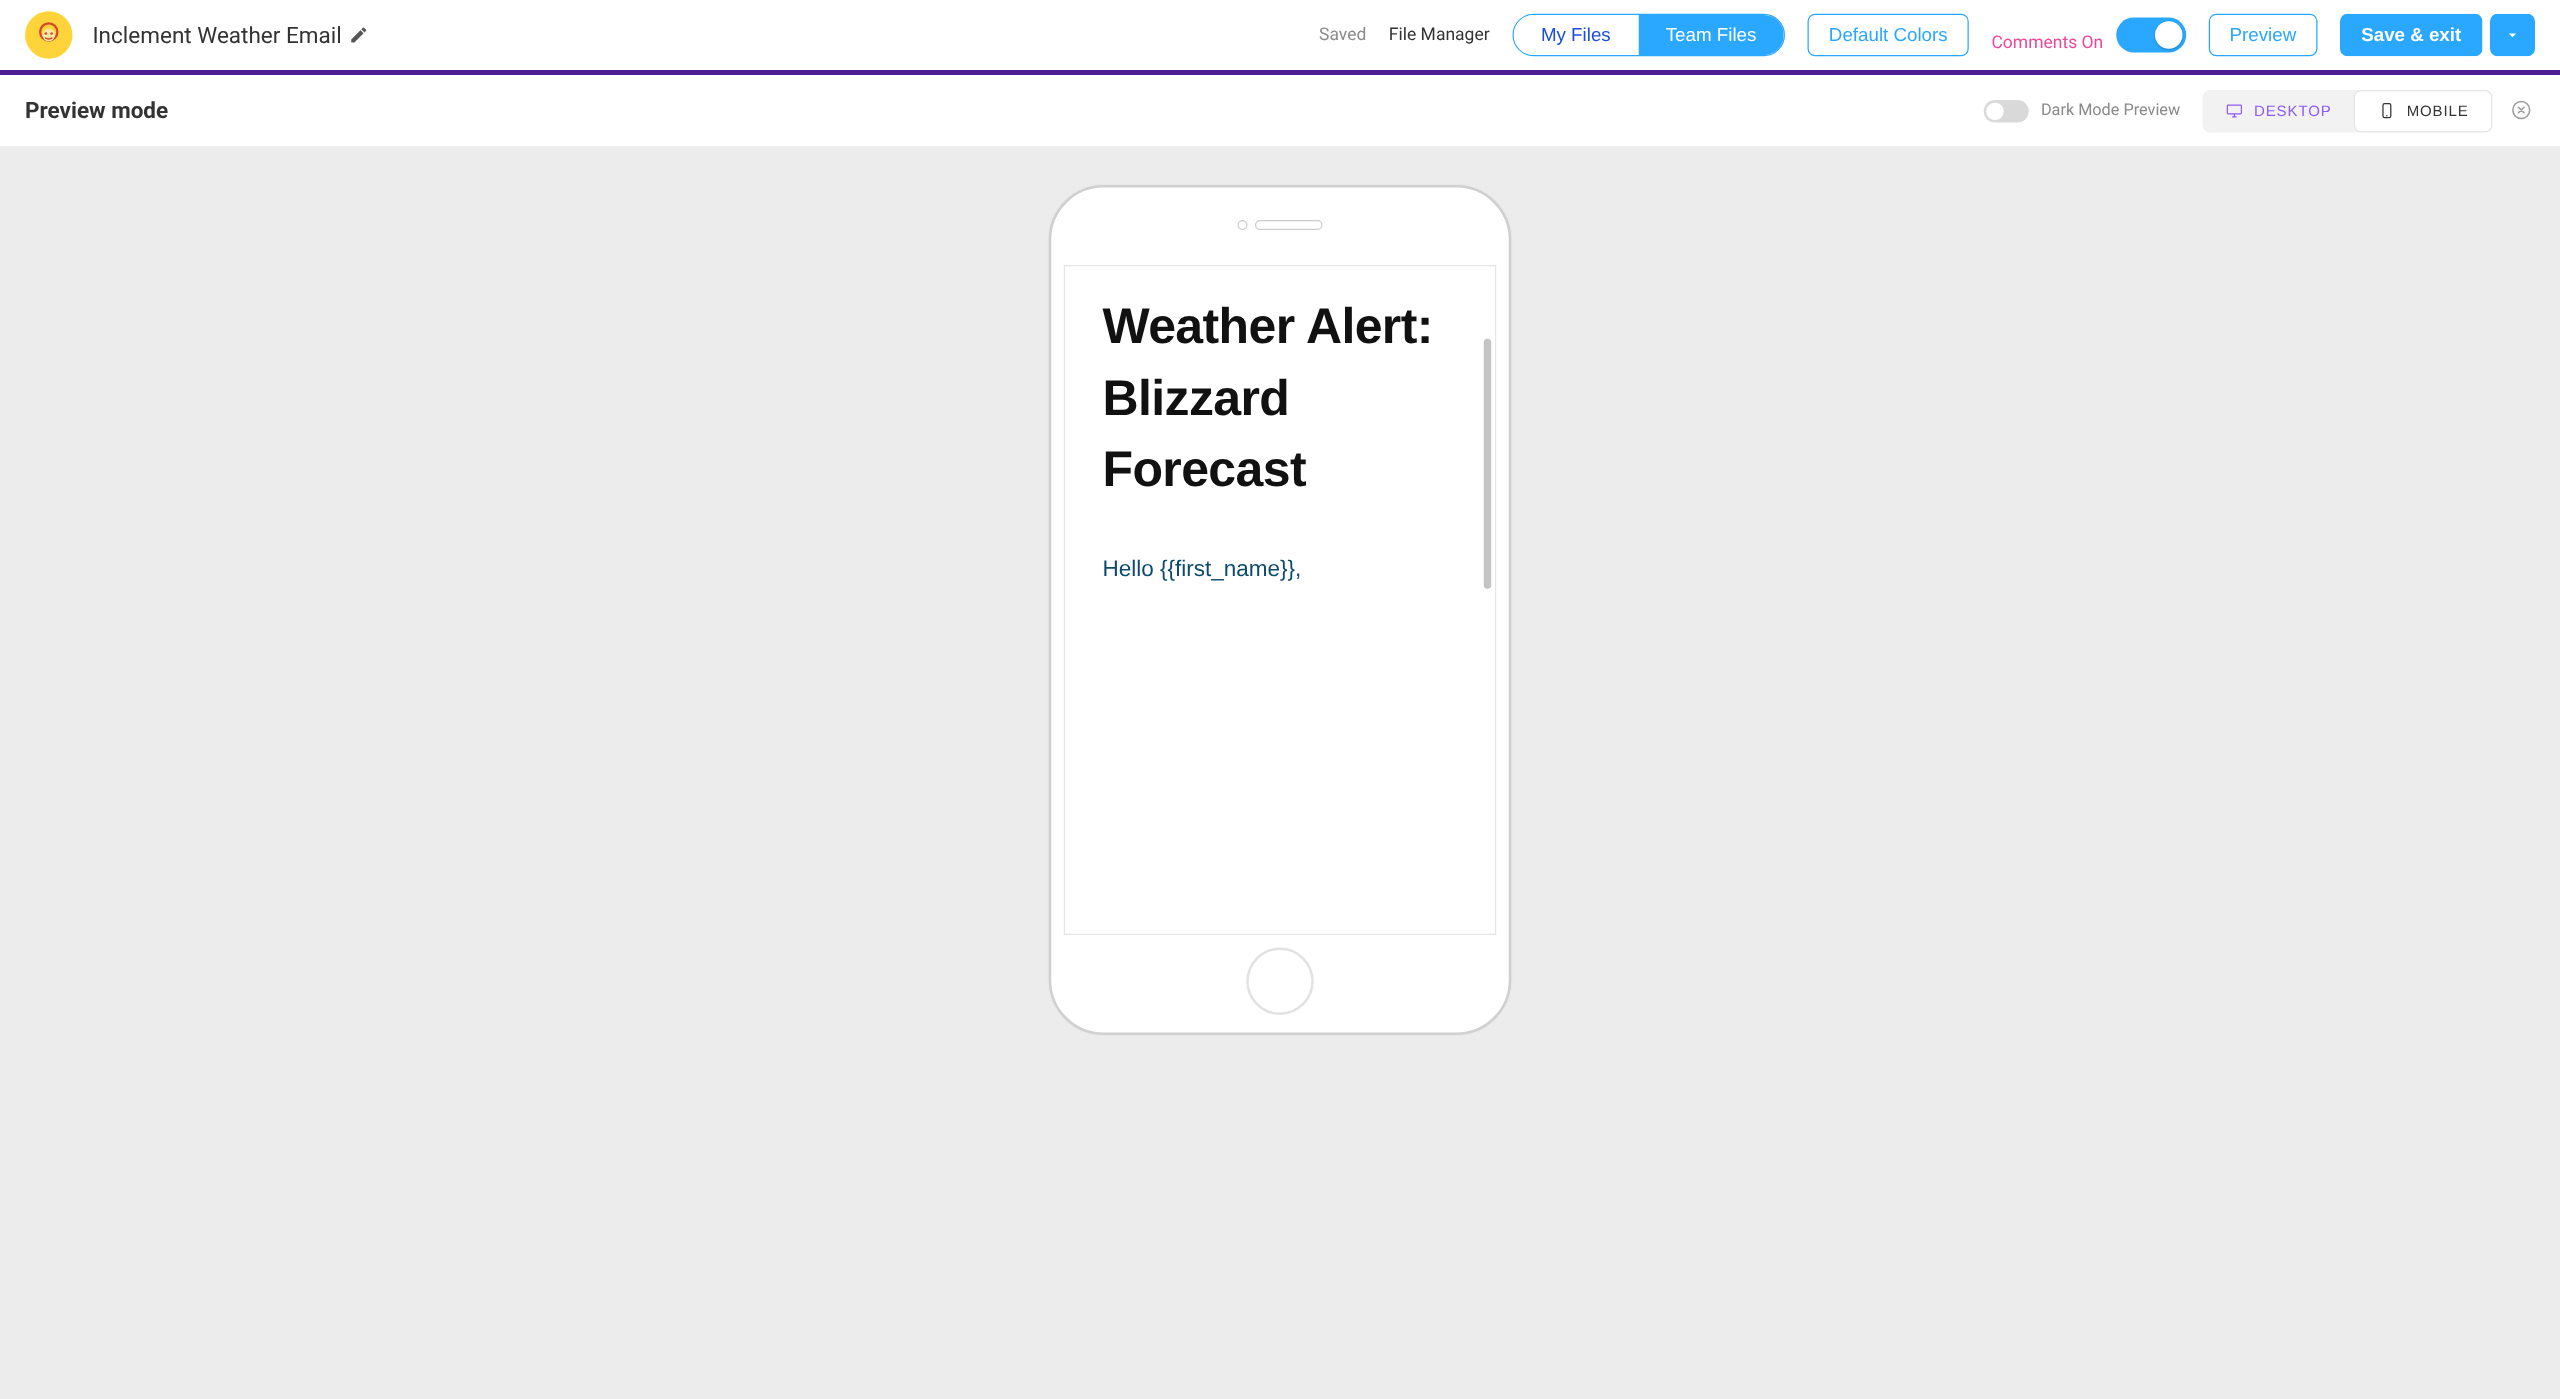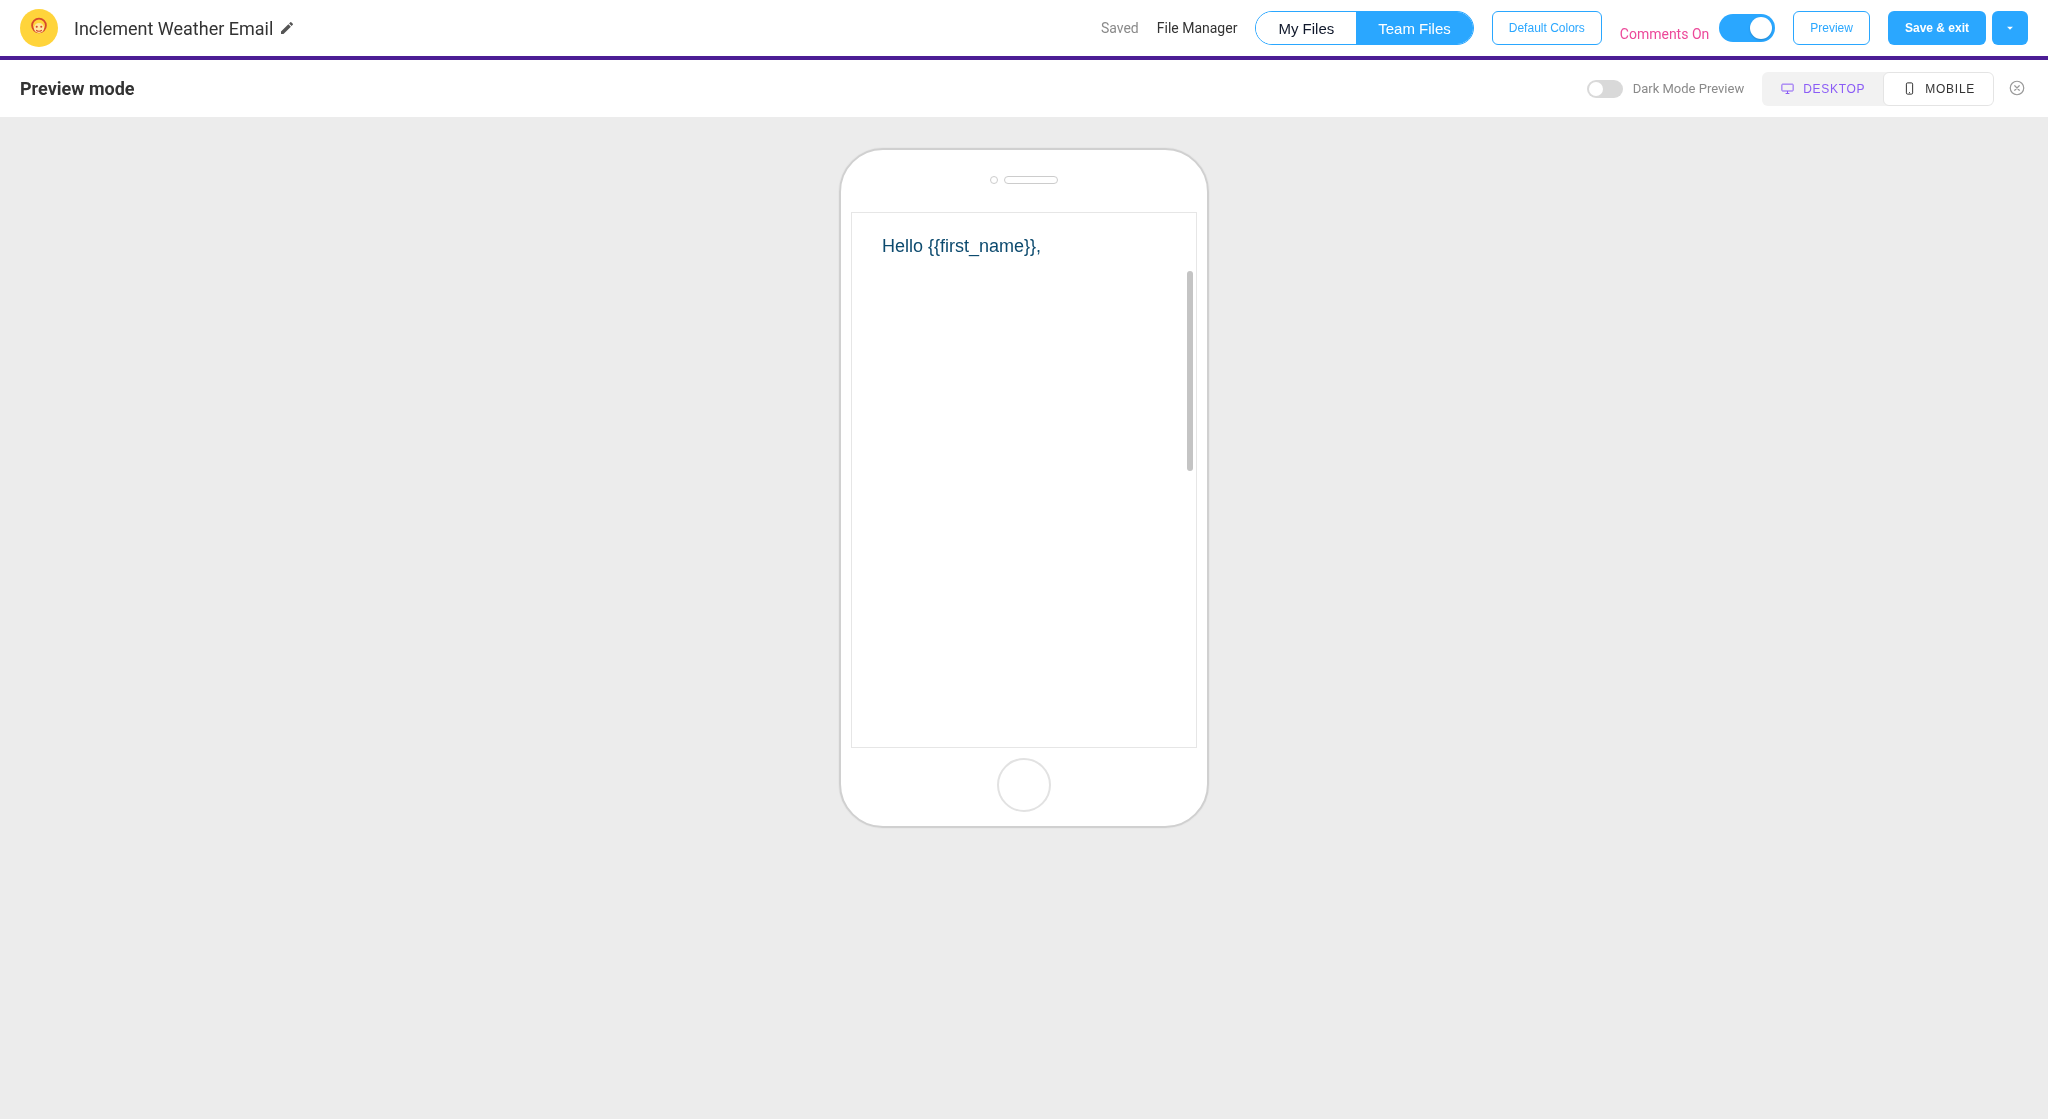--- a/index.html
+++ b/index.html
@@ -22,24 +22,24 @@
   .right-controls { display: flex; align-items: center; gap: 18px; }
   .saved { font-size: 14px; color: #8a8a8a; }
   .file-manager { font-size: 14px; color: #333; cursor: pointer; }
   .seg {
     display: flex; border: 1px solid #2aa7ff; border-radius: 999px; overflow: hidden;
     height: 34px;
   }
   .seg button {
     border: none; background: transparent; padding: 0 22px; font-size: 15px; cursor: pointer;
   }
-  .seg .my { color: #0f172a; background: #fff; text-align: center; }
+  .seg .my { color: #1d4ed8; background: #fff; text-align: center; }
   .seg .team { color: #fff; background: #2aa7ff; }
   .btn {
-    height: 34px; border-radius: 6px; font-size: 12px; padding: 0 16px; cursor: pointer;
+    height: 34px; border-radius: 6px; font-size: 15px; padding: 0 16px; cursor: pointer;
     border: 1px solid transparent; display: flex; align-items: center; justify-content: center;
   }
   .btn.outline { background: #fff; color: #2aa7ff; border-color: #2aa7ff; }
   .btn.primary { background: #2aa7ff; color: #fff; font-weight: bold; }
   .comments { display: flex; align-items: flex-end; gap: 10px; font-size: 14px; color: #ec4899; }
   .switch {
     position: relative; width: 56px; height: 28px; background: #2aa7ff; border-radius: 999px; cursor: pointer;
   }
   .switch .knob {
     position: absolute; right: 3px; top: 3px; width: 22px; height: 22px; background: #fff; border-radius: 50%; box-shadow: 0 1px 2px rgba(0,0,0,.2);
@@ -188,20 +188,21 @@
 
 <div class="canvas">
   <div class="phone">
     <div class="sensor">
       <div class="dot"></div>
       <div class="speaker"></div>
     </div>
     <div class="screen">
       <div class="scroll">
         <div class="email">
+          <h1>Weather Alert: Blizzard Forecast</h1>
           <p>Hello {{first_name}},</p>
         </div>
       </div>
       <div class="scroll-ind"></div>
     </div>
     <div class="home"></div>
   </div>
 </div>
 
 </body></html>

